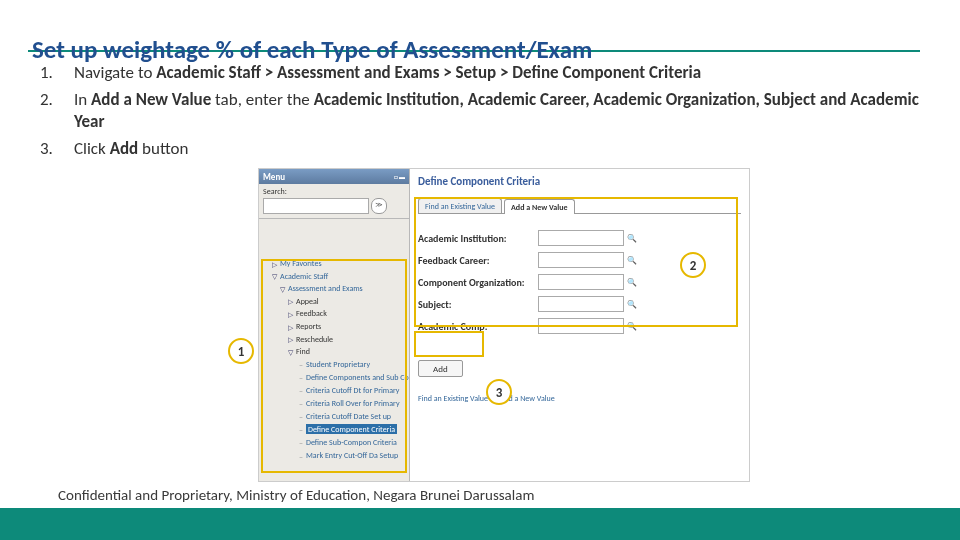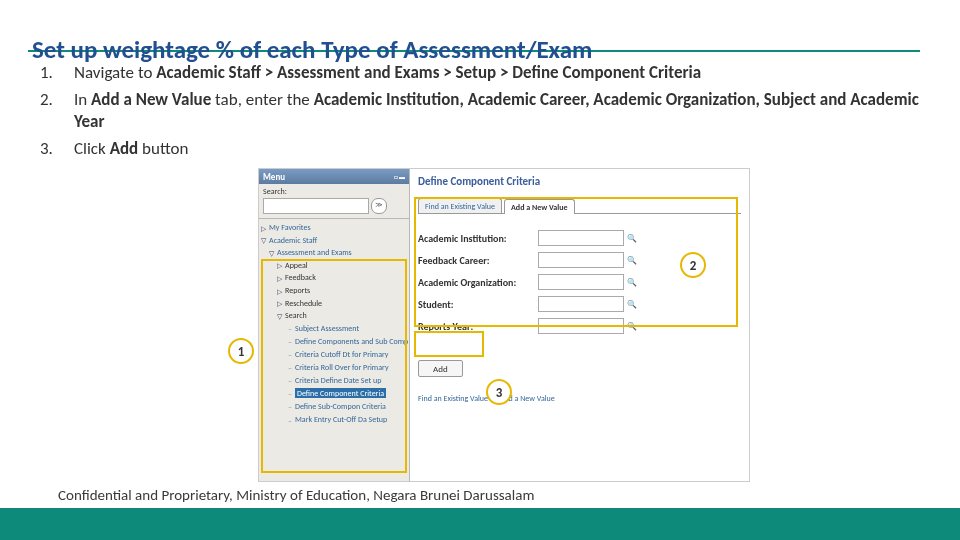--- a/index.html
+++ b/index.html
@@ -12,21 +12,21 @@
   .step-num { width:34px; flex-shrink:0; }
   .step-body { flex:1; }
   .screenshot { position:absolute; top:168px; left:258px; width:490px; height:312px; border:1px solid #ccc; background:#f4f4f4; display:flex;justify-content:flex-end; }
   .menu-col { width:150px; border-right:1px solid #b8b8b8; background:#eceae5; font-size:8px; color:#333; position:relative; }
   .menu-header { background:#6d8cb0; background: linear-gradient(#7a9cc4,#5d7ba0); color:#fff; font-weight:bold; font-size:9px; padding:2px 4px; display:flex; justify-content:space-between; align-items:center; }
   .menu-header .ctrls { font-size:6px; }
   .menu-search-label { font-size:8px; padding:2px 12px 0 4px; color:#333; }
   .menu-search-row { padding:2px 4px 4px 4px; display:flex; align-items:center; gap:2px; border-bottom:1px solid #b8b8b8;}
   .menu-search-row input { width:100px; height:12px; font-size:8px; border:1px solid #aaa; }
   .menu-search-row .go { width:14px; height:14px; border:1px solid #999; border-radius:7px; background:#fff; font-size:7px; line-height:12px; text-align:center; color:#555; }
-  .menu-items { padding:2px 0 2px 0; }
+  .menu-items { padding:2px 0 2px 11px;margin-top:36px; }
   .menu-items .tri { display:inline-block; width:8px; color:#336; font-size:7px; vertical-align:middle;}
   .menu-items .dash { display:inline-block; width:10px; color:#999; font-size:8px; vertical-align:middle; text-align:center;}
   .menu-line { padding:1px 0; white-space:nowrap; overflow:hidden; text-overflow:clip; }
   .menu-line a { color:#336699; }
   .menu-line.top { color:#336699; }
   .ind1 { padding-left:2px; }
   .ind2 { padding-left:10px; }
   .ind3 { padding-left:18px; }
   .ind4 { padding-left:26px; }
   .sel-box { background:#2c6fa8; color:#fff; display:inline-block; padding:0 2px; }
@@ -84,26 +84,26 @@
       <span class="go">≫</span>
     </div>
     <div class="menu-items">
       <div class="menu-line top ind1"><span class="tri">▷</span><span>My Favorites</span></div>
       <div class="menu-line top ind1"><span class="tri">▽</span><span>Academic Staff</span></div>
       <div class="menu-line top ind2"><span class="tri">▽</span><span>Assessment and Exams</span></div>
       <div class="menu-line ind3"><span class="tri">▷</span><span>Appeal</span></div>
       <div class="menu-line ind3"><span class="tri">▷</span><span>Feedback</span></div>
       <div class="menu-line ind3"><span class="tri">▷</span><span>Reports</span></div>
       <div class="menu-line ind3"><span class="tri">▷</span><span>Reschedule</span></div>
-      <div class="menu-line ind3"><span class="tri">▽</span><span>Search</span></div>
-      <div class="menu-line ind4"><span class="dash">–</span><a>Subject Assessment</a></div>
+      <div class="menu-line ind3"><span class="tri">▽</span><span>Find</span></div>
+      <div class="menu-line ind4"><span class="dash">–</span><a>Student Proprietary</a></div>
       <div class="menu-line ind4"><span class="dash">–</span><a>Define Components and Sub Comp</a></div>
       <div class="menu-line ind4"><span class="dash">–</span><a>Criteria Cutoff Dt for Primary</a></div>
       <div class="menu-line ind4"><span class="dash">–</span><a>Criteria Roll Over for Primary</a></div>
-      <div class="menu-line ind4"><span class="dash">–</span><a>Criteria Define Date Set up</a></div>
+      <div class="menu-line ind4"><span class="dash">–</span><a>Criteria Cutoff Date Set up</a></div>
       <div class="menu-line ind4"><span class="dash">–</span><span class="sel-box">Define Component Criteria</span></div>
       <div class="menu-line ind4"><span class="dash">–</span><a>Define Sub-Compon Criteria</a></div>
       <div class="menu-line ind4"><span class="dash">–</span><a>Mark Entry Cut-Off Da Setup</a></div>
     </div>
     <div class="yellow-box-1"></div>
   </div>
 
   <div class="content-col">
     <div class="page-title">Define Component Criteria</div>
     <div class="tab-row">
@@ -115,31 +115,31 @@
       <div class="form-label">Academic Institution:</div>
       <input class="form-input" style="">
         <span class="lookup-icon">🔍</span>
     </div>
     <div class="form-row">
       <div class="form-label">Feedback Career:</div>
       <input class="form-input" style="">
         <span class="lookup-icon">🔍</span>
     </div>
     <div class="form-row">
-      <div class="form-label">Academic Organization:</div>
+      <div class="form-label">Component Organization:</div>
       <input class="form-input" style="">
         <span class="lookup-icon">🔍</span>
     </div>
     <div class="form-row">
-      <div class="form-label">Student:</div>
+      <div class="form-label">Subject:</div>
       <input class="form-input" style="">
         <span class="lookup-icon">🔍</span>
     </div>
     <div class="form-row">
-      <div class="form-label">Reports Year:</div>
+      <div class="form-label">Academic Comp:</div>
       <input class="form-input" style="">
         <span class="lookup-icon">🔍</span>
     </div>
     <div class="yellow-box-2"></div>
 
     <div style="margin-top:14px;">
       <span class="add-btn">Add</span>
     </div>
     <div class="yellow-box-3"></div>
 

